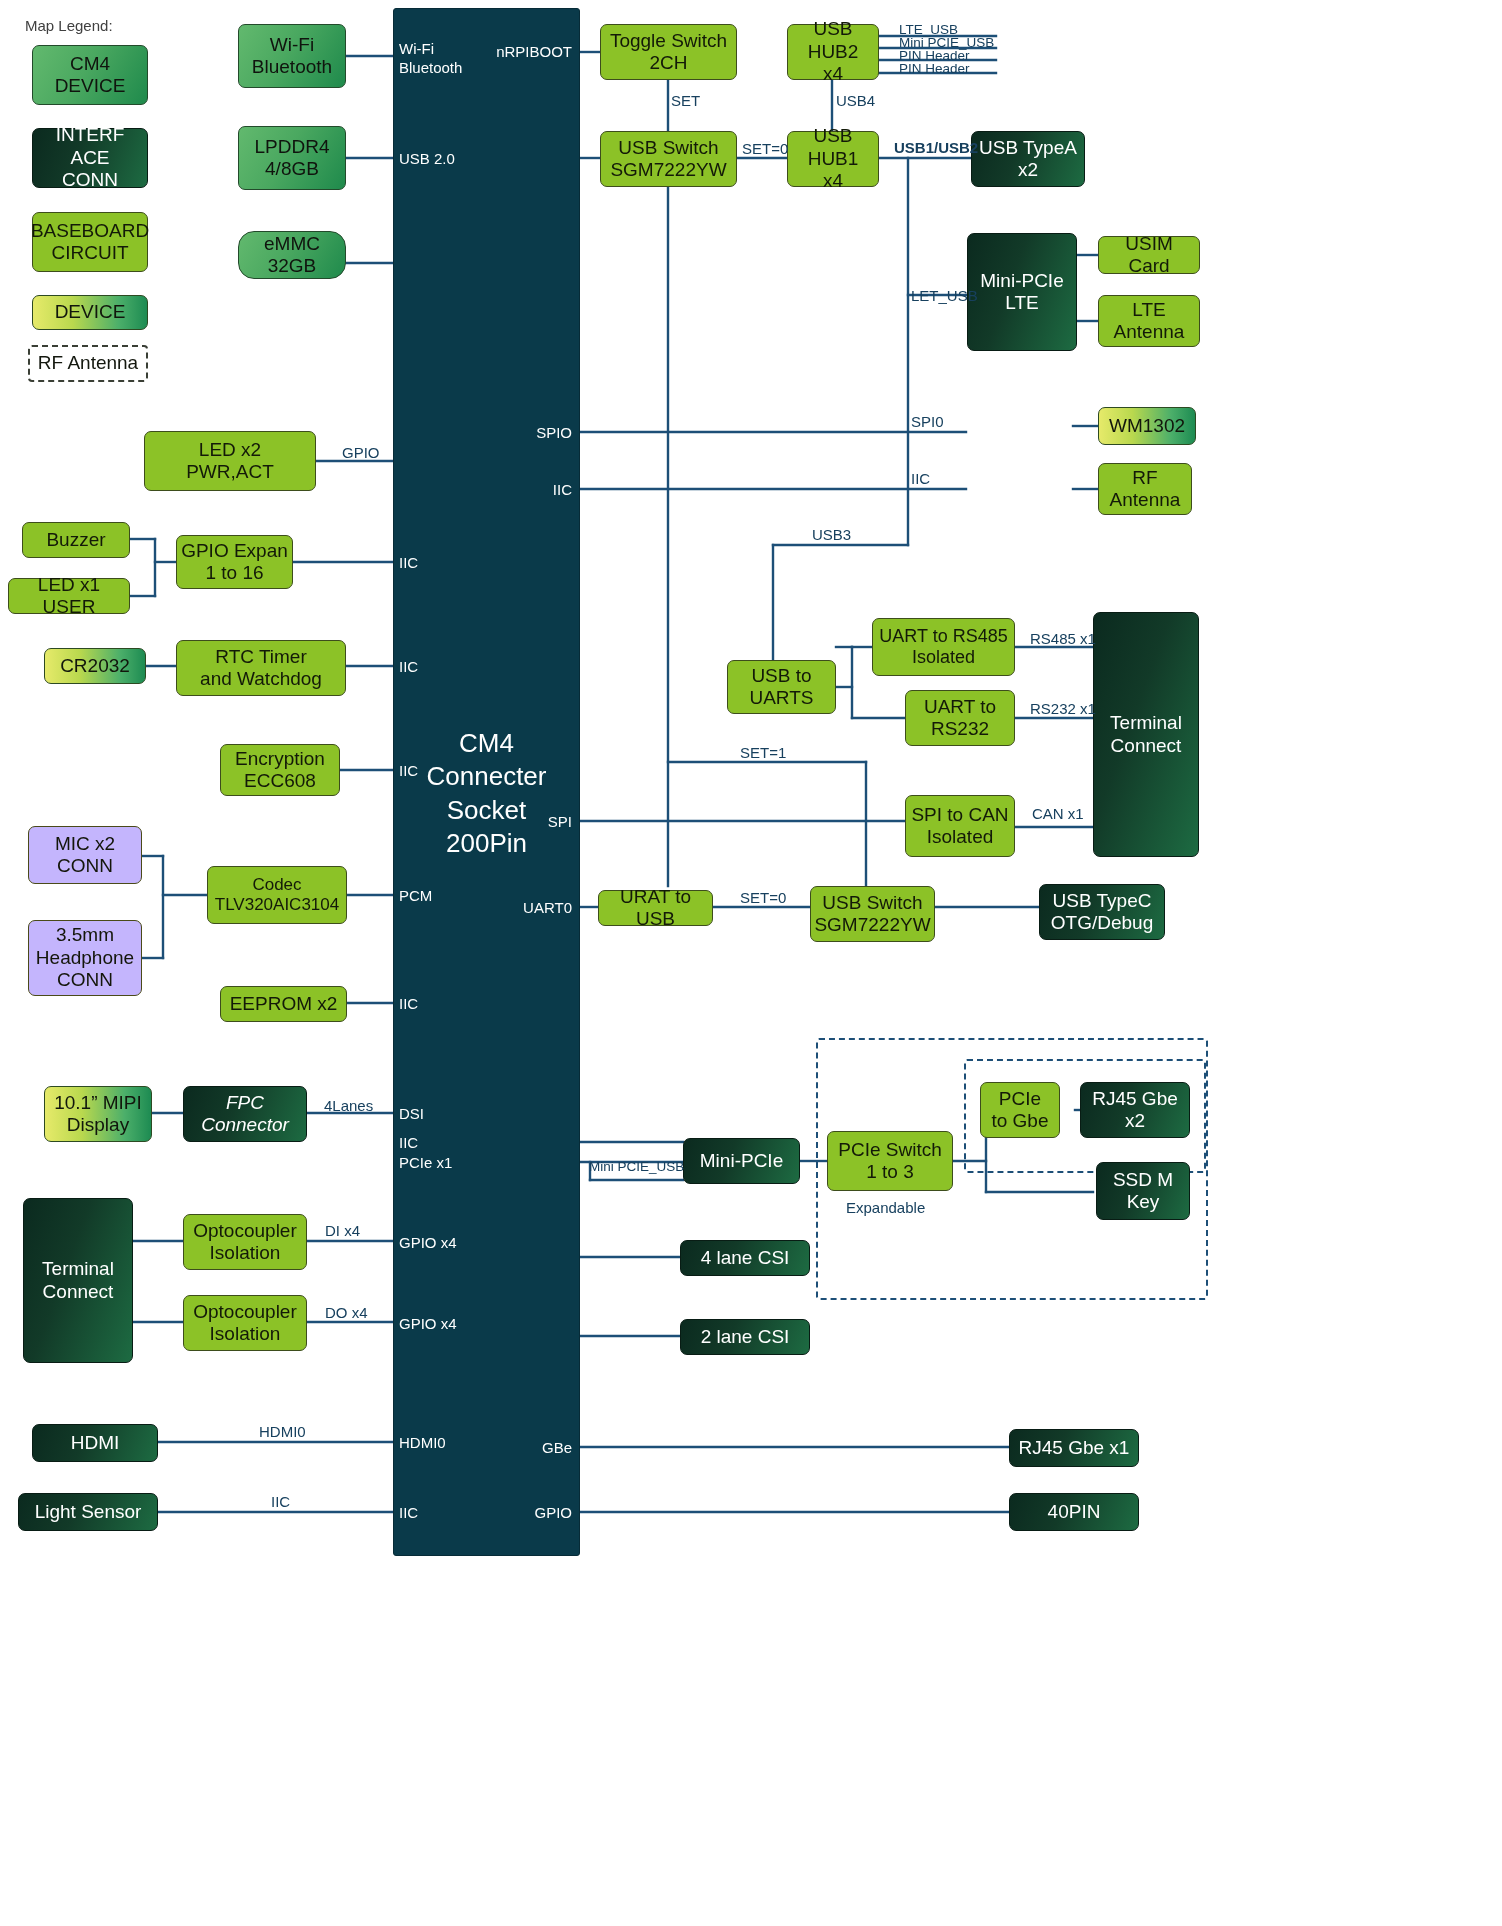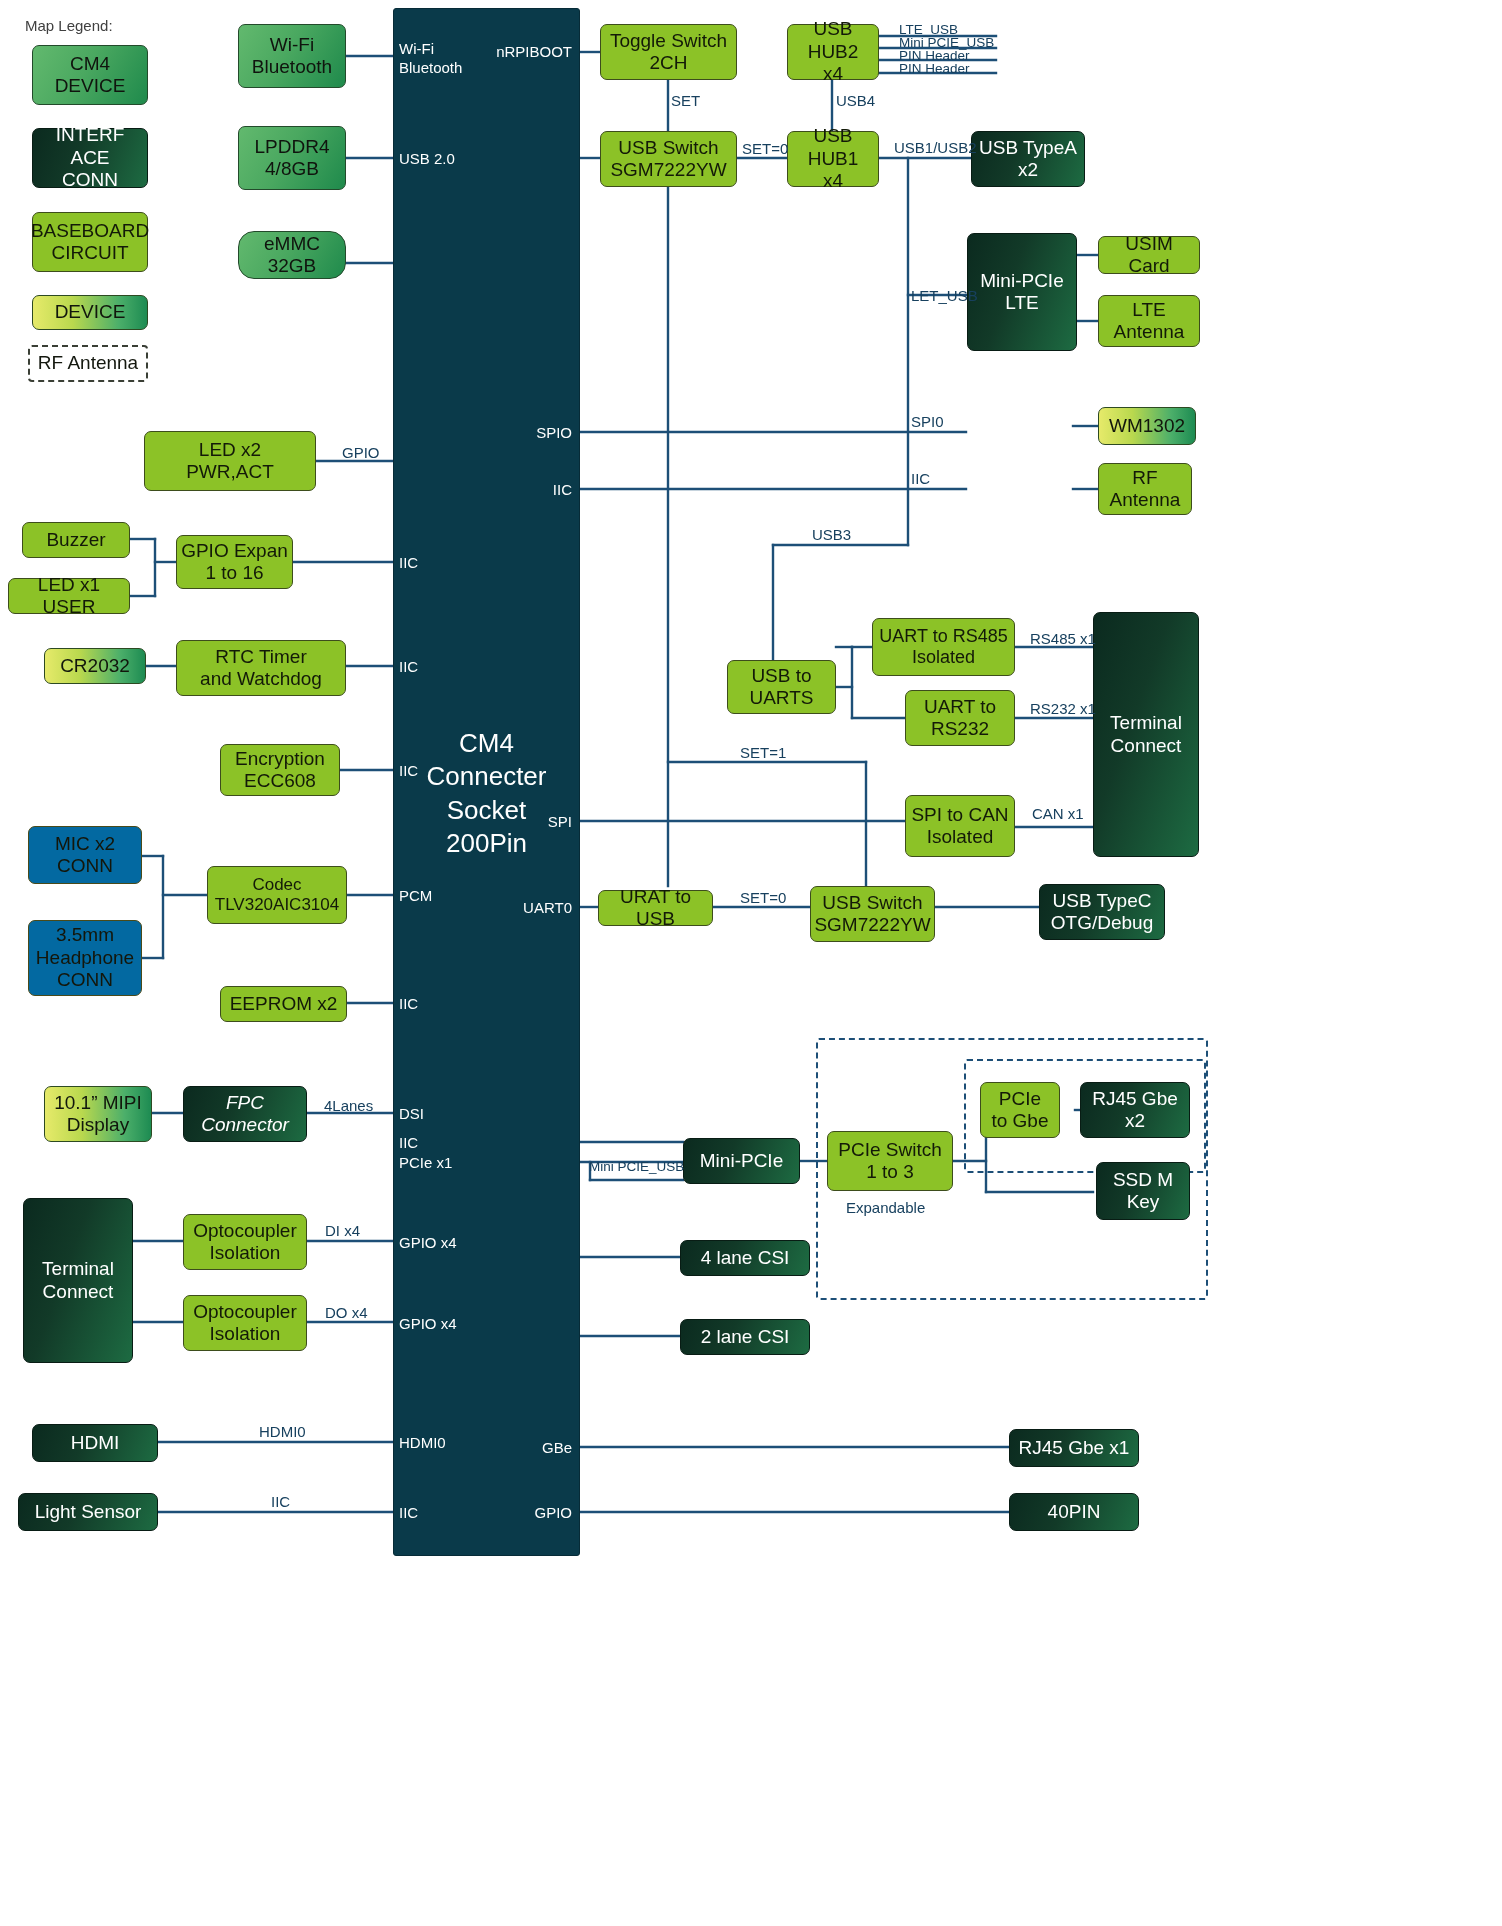--- a/index.html
+++ b/index.html
@@ -54,21 +54,21 @@
     background:#8cc227;
     color:#131a08;
     border-color:#3d4d1c;
   }
   .c-dev{              
     background:linear-gradient(90deg,#e6ea6a 0%,#b9d84e 35%,#4caf6a 75%,#1d8b52 100%);
     color:#11160c;
     border-color:#2d4a22;
   }
   .c-yellow{           
-    background:#0369a1;
+    background:#c4b5fd;
     color:#14160a;
     border-color:#4a4a19;
   }
   .c-rf{               
     background:#ffffff;
     border:2px dashed #3a3f35;
     border-radius:4px;
     color:#14180f;
   }
   .cm4socket{
@@ -392,21 +392,21 @@
 
   <div class="blk c-conn" style="left:680px; top:1240px; width:130px; height:36px;">4 lane CSI</div>
   <div class="blk c-conn" style="left:680px; top:1319px; width:130px; height:36px;">2 lane CSI</div>
 
   <div class="blk c-conn" style="left:1009px; top:1429px; width:130px; height:38px;">RJ45 Gbe x1</div>
   <div class="blk c-conn" style="left:1009px; top:1493px; width:130px; height:38px;">40PIN</div>
 
   <div class="wlab" style="left:671px; top:92px;">SET</div>
   <div class="wlab" style="left:742px; top:140px;">SET=0</div>
   <div class="wlab" style="left:836px; top:92px;">USB4</div>
-  <div class="wlab" style="left:894px; top:139px;">USB1/USB2</div>
+  <div class="wlab" style="left:894px; top:139px;font-weight:bold;">USB1/USB2</div>
   <div class="wlab sm" style="left:899px; top:22px;">LTE_USB</div>
   <div class="wlab sm" style="left:899px; top:35px;">Mini PCIE_USB</div>
   <div class="wlab sm" style="left:899px; top:48px;">PIN Header</div>
   <div class="wlab sm" style="left:899px; top:61px;">PIN Header</div>
   <div class="wlab" style="left:911px; top:287px;">LET_USB</div>
   <div class="wlab" style="left:911px; top:413px;">SPI0</div>
   <div class="wlab" style="left:911px; top:470px;">IIC</div>
   <div class="wlab" style="left:812px; top:526px;">USB3</div>
   <div class="wlab" style="left:1030px; top:630px;">RS485 x1</div>
   <div class="wlab" style="left:1030px; top:700px;">RS232 x1</div>

